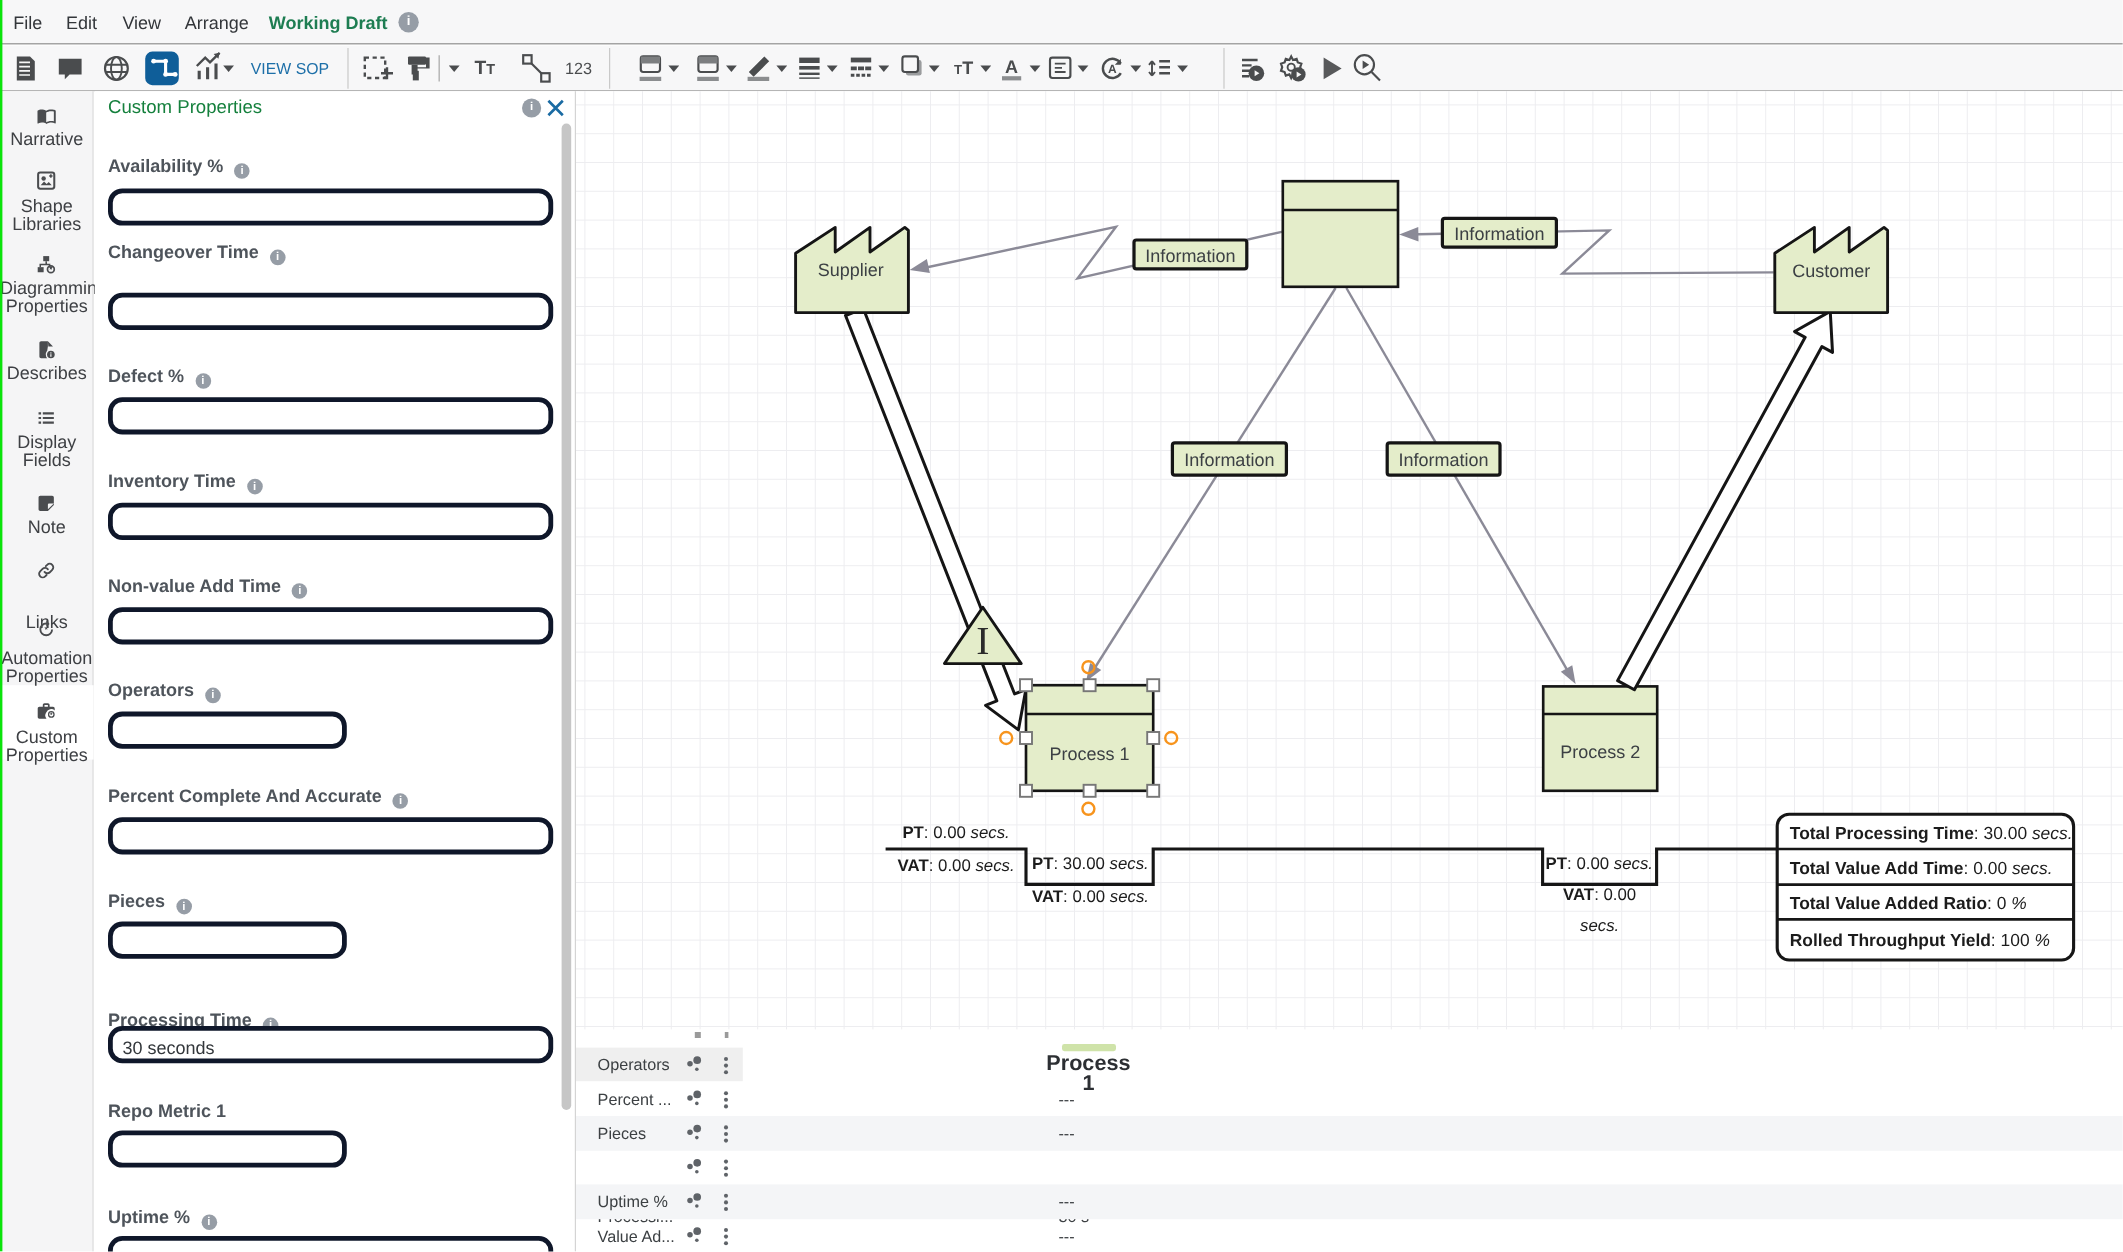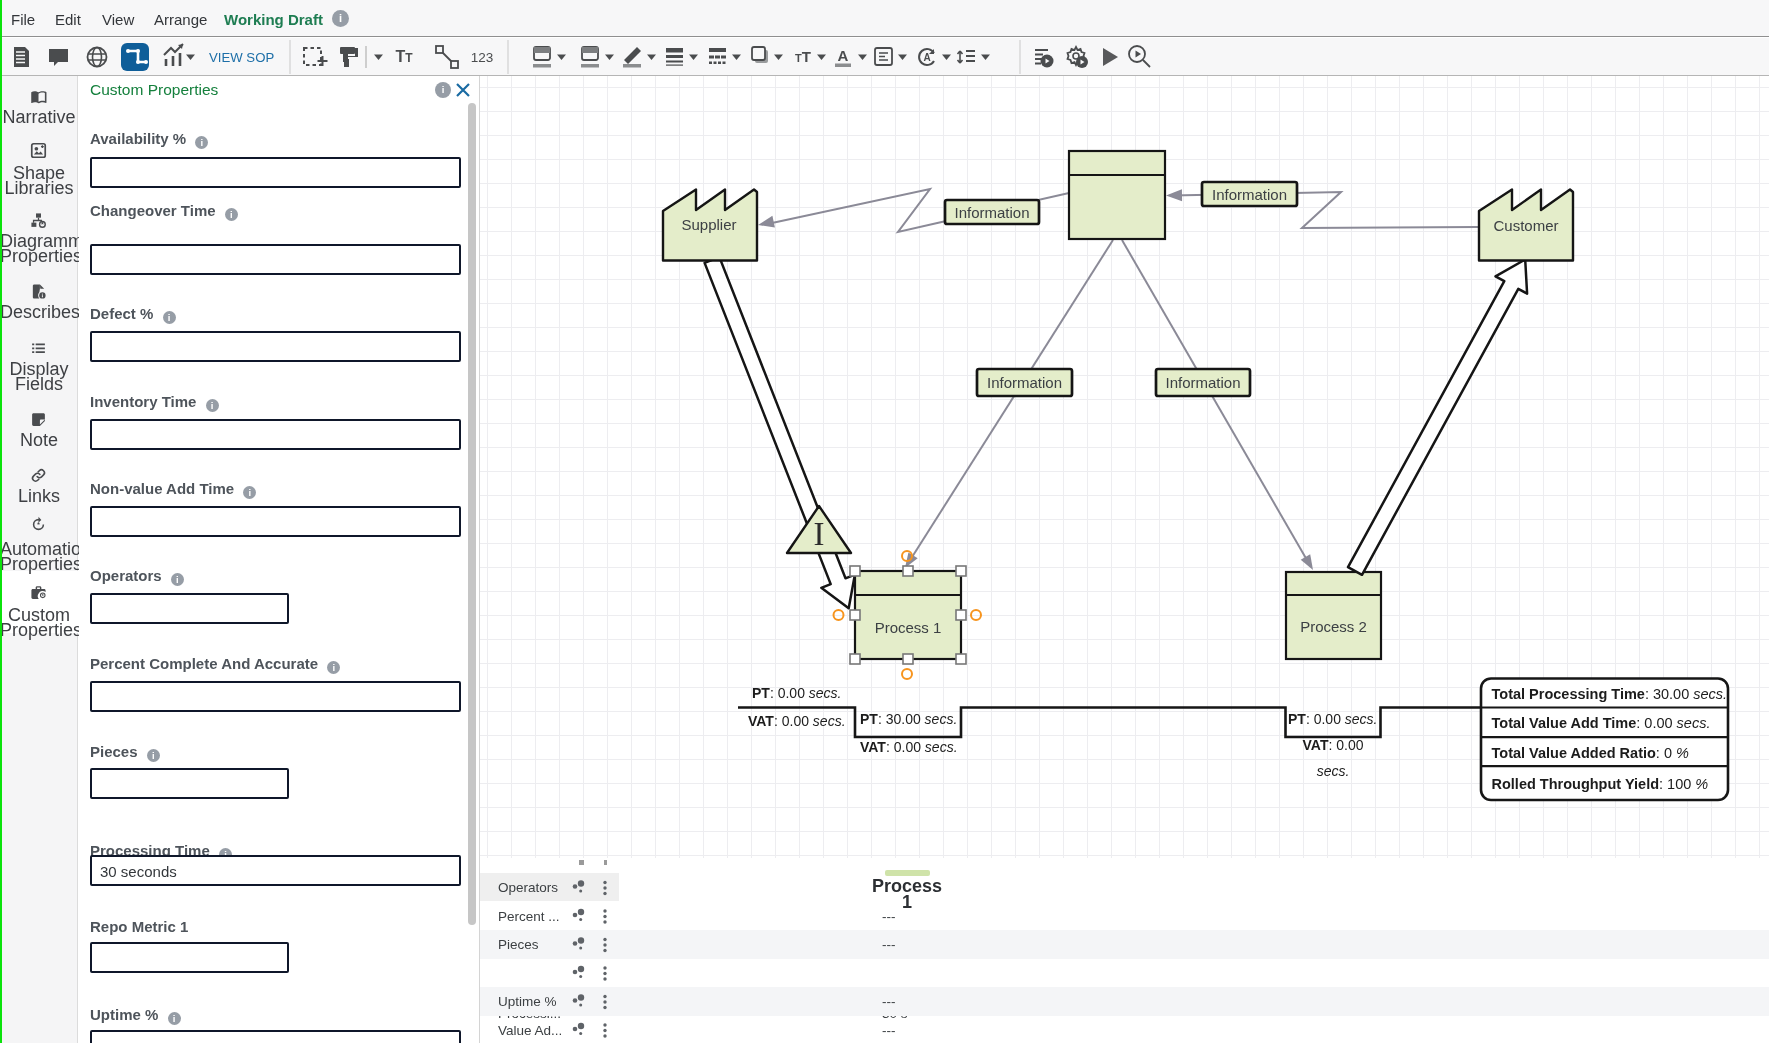--- a/index.html
+++ b/index.html
@@ -2,26 +2,26 @@
 <html><head>
 <meta charset="utf-8">
 <style>
 * { margin:0; padding:0; box-sizing:border-box; }
 html,body { width:1769px; height:1043px; overflow:hidden; font-family:"Liberation Sans", sans-serif; }
 body { position:relative; background:#fff; }
 #menubar { position:absolute; left:0; top:0; width:1769px; height:37px; background:#f7f7f8; border-bottom:1px solid #8f8f8f; }
 .menuitem { position:absolute; top:11px; font-size:15px; color:#33363a; }
 #toolbar { position:absolute; left:0; top:38px; width:1769px; height:38px; background:#f7f7f8; border-bottom:1px solid #b5b5b5; }
 #sidetabs { position:absolute; left:0; top:76px; width:78px; height:967px; background:#f5f5f6; border-right:1px solid #dcdcdc; }
-.tabitem { position:absolute; left:0; width:78px; text-align:center; color:#3e4044; font-size:18px; line-height:14.5px; }
+.tabitem { position:absolute; left:0; width:78px; text-align:center; color:#3e4044; font-size:15px; line-height:14.5px; }
 .tabsel { position:absolute; left:0; width:78px; background:#ffffff; }
 #greenedge { position:absolute; left:0; top:0; width:2px; height:1043px; background:#0be30b; z-index:50; }
 #panel { position:absolute; left:79px; top:76px; width:401px; height:967px; background:#ffffff; border-right:1px solid #d4d4d4; }
 .plabel { position:absolute; left:11px; font-size:15px; font-weight:bold; color:#4e545b; }
-.pinput { position:absolute; left:11px; height:31px; border:2px solid #0f172a; background:#fff; border-radius:2px; }
+.pinput { position:absolute; left:11px; height:31px; border:4px solid #0f172a; background:#fff; border-radius:12px; }
 .w-full { width:371px; }
 .w-short { width:199px; }
 .infoc { display:inline-block; vertical-align:-1.5px; margin-left:5px; width:13px; height:13px; border-radius:50%; background:#969da6; color:#fff; font-size:9.5px; font-weight:bold; text-align:center; line-height:13px; font-style:normal; }
 #pscroll { position:absolute; left:389px; top:27px; width:8px; height:822px; background:#c6c6c6; border-radius:4px; }
 #canvas { position:absolute; left:480px; top:76px; width:1289px; height:782px; background-color:#ffffff;
   background-image: linear-gradient(to right, #ededf0 1px, transparent 1px), linear-gradient(to bottom, #ededf0 1px, transparent 1px);
   background-size: 24px 24px; background-position: 7px 11px; }
 #dock { position:absolute; left:480px; top:858px; width:1289px; height:185px; background:#ffffff; }
 .drow { position:absolute; left:0; width:1289px; height:29px; }
 .dlabel { position:absolute; left:18px; top:7px; font-size:13.5px; color:#3c4043; }
@@ -188,21 +188,21 @@
     </svg>
   <div class="tabitem" style="top:286px;">Display<br>Fields</div>
   <svg style="position:absolute;left:30px;top:335px;" width="17" height="17" viewBox="0 0 24 24" fill="#4a4c4f">
       <path d="M19 3H5c-1.1 0-2 .9-2 2v14c0 1.1.9 2 2 2h9l7-7V5c0-1.1-.9-2-2-2zm-5 16v-5.5c0-.85.65-1.5 1.5-1.5H21z"></path>
     </svg>
   <div class="tabitem" style="top:357px;">Note</div>
   <svg style="position:absolute;left:30px;top:391px;" width="17" height="17" viewBox="0 0 24 24" fill="none" stroke="#4a4c4f" stroke-width="2.2" stroke-linecap="round">
       <path d="M10 13.5a4.2 4.2 0 0 0 6.3.45l2.8-2.8a4.2 4.2 0 0 0-5.95-5.95L11.5 6.8"></path>
       <path d="M14 10.5a4.2 4.2 0 0 0-6.3-.45l-2.8 2.8a4.2 4.2 0 0 0 5.95 5.95l1.6-1.6"></path>
     </svg>
-  <div class="tabitem" style="top:413px;">Links</div>
+  <div class="tabitem" style="top:436px;">Links</div>
   <svg style="position:absolute;left:30px;top:440px;" width="17" height="17" viewBox="0 0 24 24" fill="#4a4c4f">
       <path d="M12 4a8 8 0 1 0 8 8h-2.2A5.8 5.8 0 1 1 12 6.2V9l4-3.5L12 1z"></path>
       <path d="M12 8l.55 1.7 1.8.05-1.45 1.1.5 1.75L12 11.55l-1.4 1.05.5-1.75-1.45-1.1 1.8-.05z"></path>
     </svg>
   <div class="tabitem" style="top:466px;">Automation<br>Properties</div>
   <svg style="position:absolute;left:30px;top:508px;" width="17" height="17" viewBox="0 0 24 24" fill="#4a4c4f">
       <path d="M20 7h-4V5c0-1.1-.9-2-2-2h-4c-1.1 0-2 .9-2 2v2H4c-1.1 0-2 .9-2 2v10c0 1.1.9 2 2 2h8.3a6.3 6.3 0 0 1-.1-7.6A6.3 6.3 0 0 1 22 11.3V9c0-1.1-.9-2-2-2zM10 7V5h4v2h-4z"></path>
       <path d="M18 13.3l.45 1.35 1.45.05-1.15.9.4 1.4-1.15-.8-1.15.8.4-1.4-1.15-.9 1.45-.05z"></path>
       <circle cx="18" cy="16" r="3.2" fill="none" stroke="#4a4c4f" stroke-width="1.5"></circle>
     </svg>

